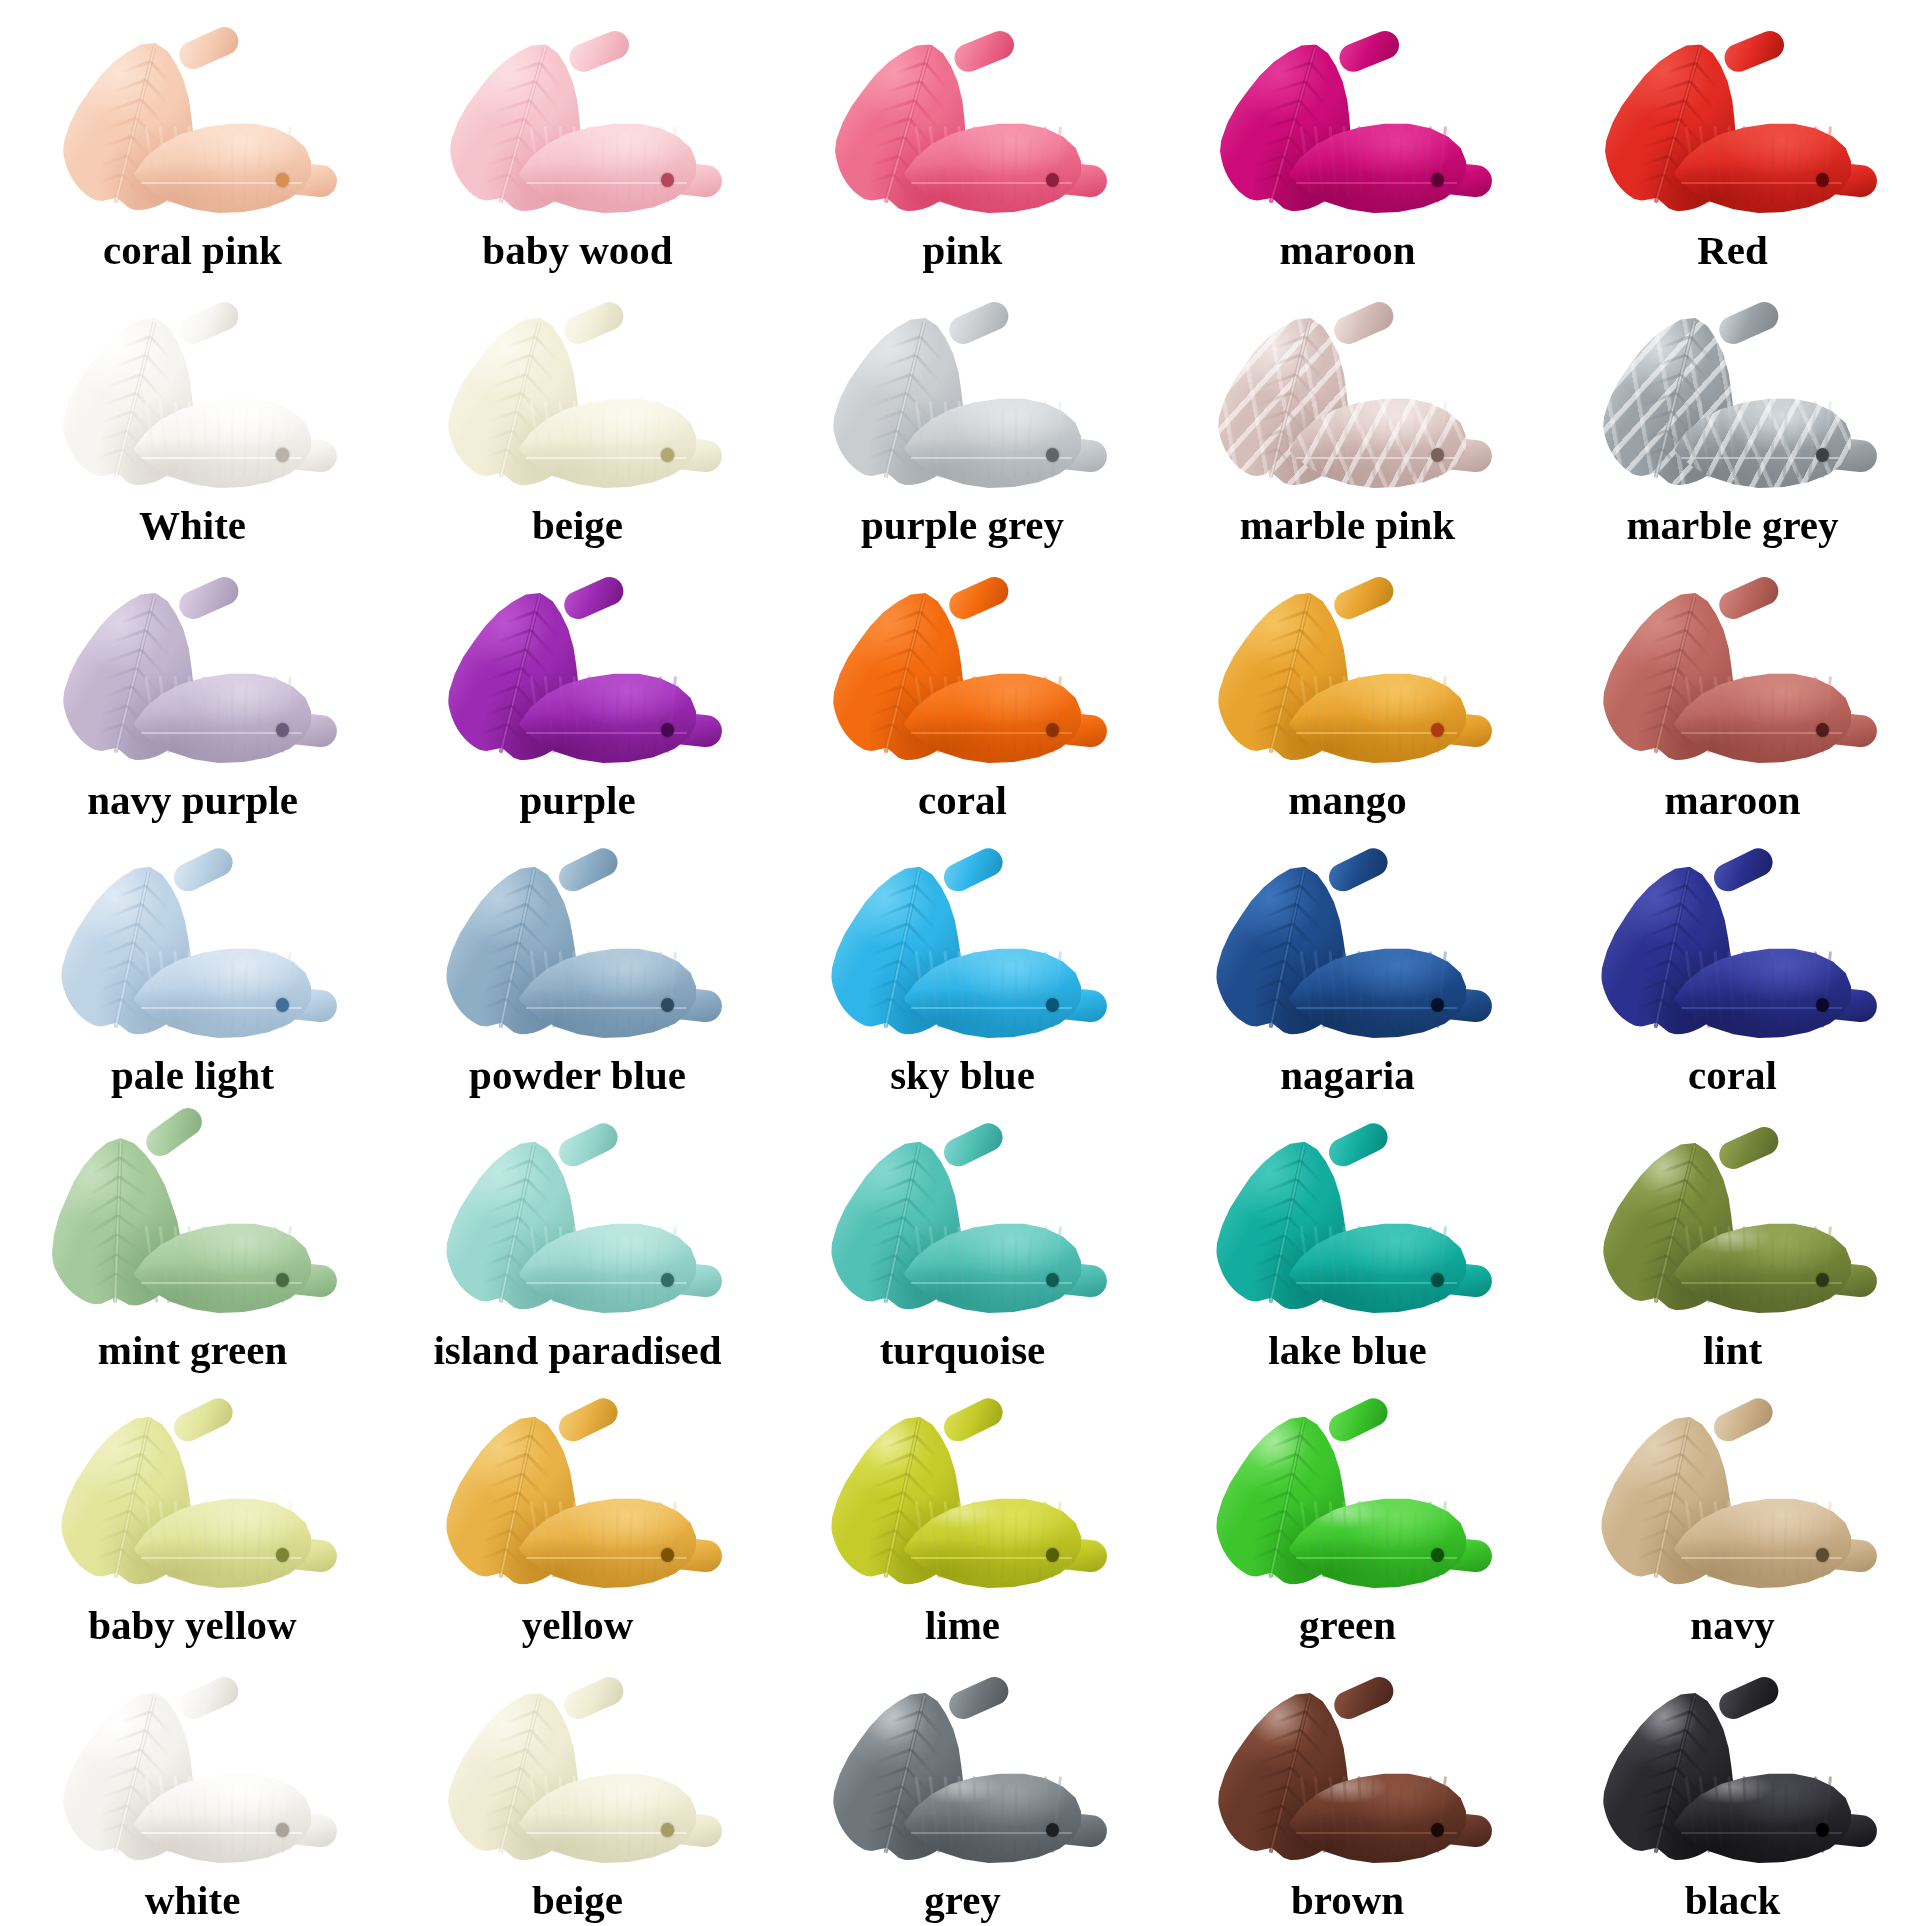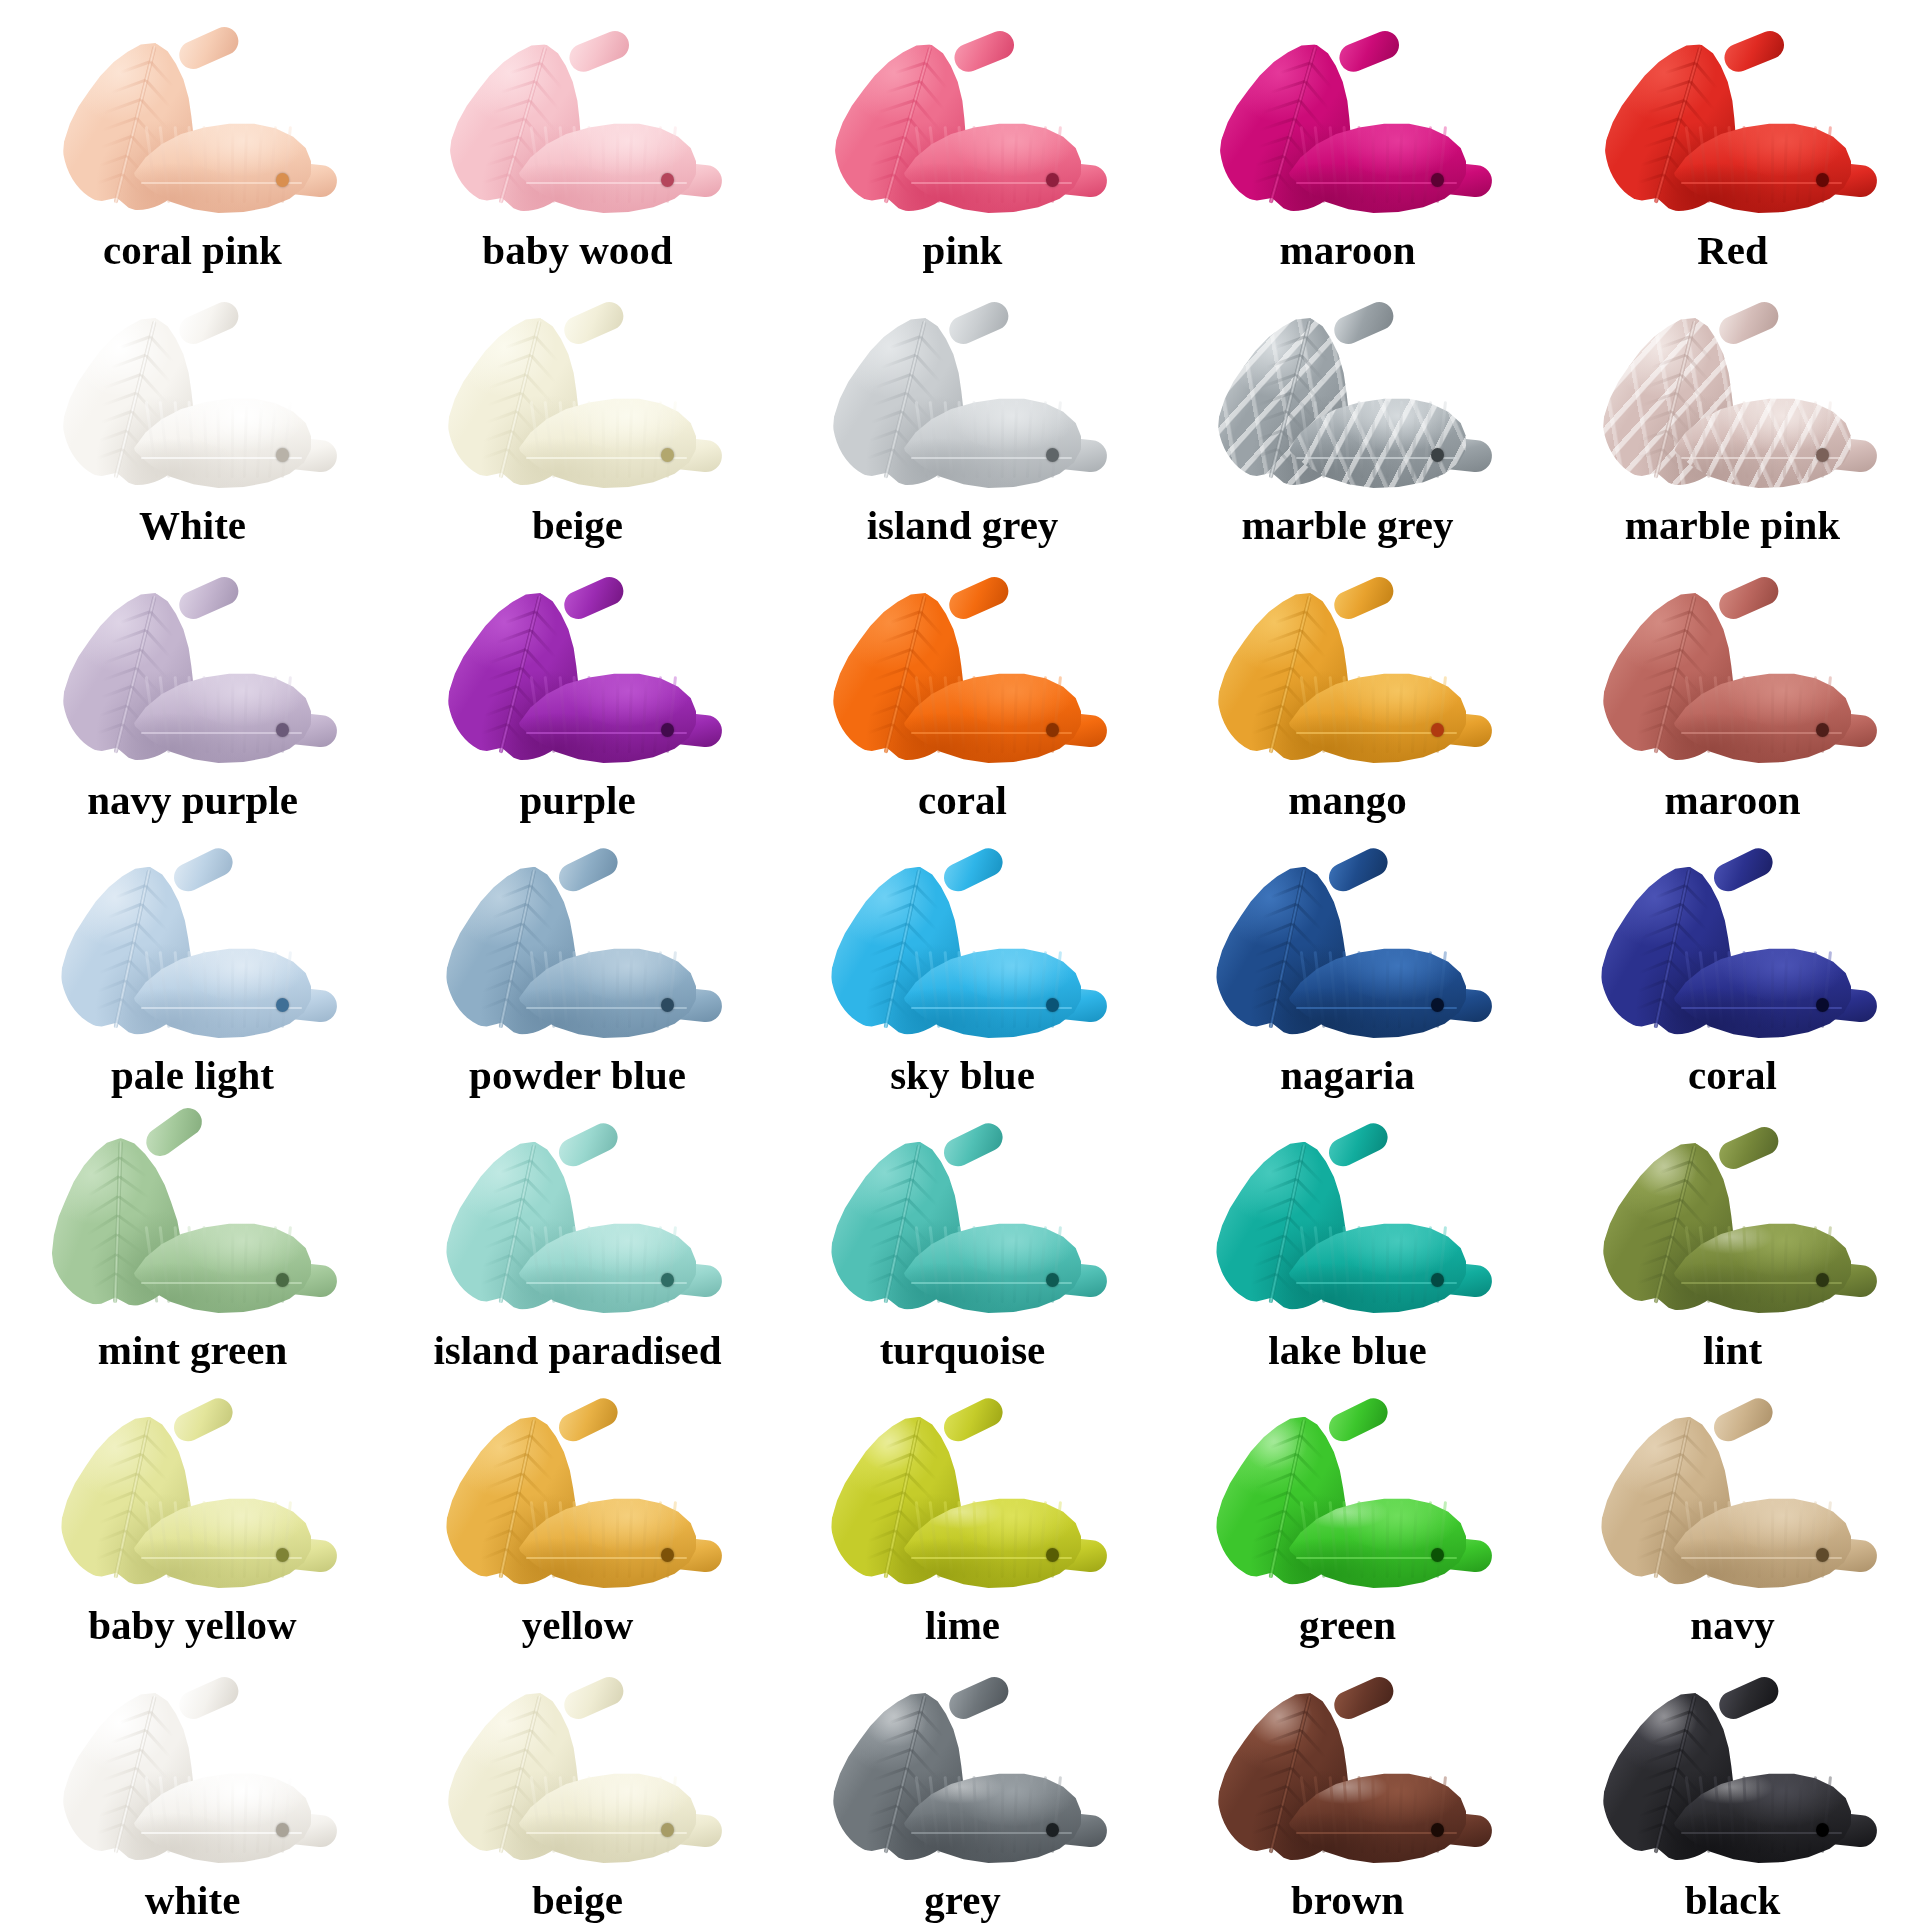--- a/index.html
+++ b/index.html
@@ -472,23 +472,23 @@
           <div class="ridge" style="left:84px;transform:rotate(-1deg);"></div>
           <div class="ridge" style="left:98px;transform:rotate(0.3999999999999986deg);"></div>
           <div class="ridge" style="left:111px;transform:rotate(1.799999999999999deg);"></div>
           <div class="ridge" style="left:125px;transform:rotate(3.1999999999999993deg);"></div>
           <div class="ridge" style="left:138px;transform:rotate(4.6deg);"></div>
           <div class="ridge" style="left:152px;transform:rotate(6deg);"></div>
           <div class="seam"></div>
           <div class="hole"></div>
         </div>
       </div>
-      <div class="label">island grey</div>
-    </div>
-    <div class="cell" style="--base: #9aa2a7; --hi: #d6dbde; --hi2: #d6dbde; --sh: #7c8489; --hole: #3b4144; --tilt: 14deg;">
+      <div class="label">purple grey</div>
+    </div>
+    <div class="cell" style="--base: #d5bdb9; --hi: #f1e6e3; --hi2: #f1e6e3; --sh: #b89e99; --hole: #7a6159; --tilt: 14deg;">
       <div class="art">
         <div class="leaf-stand">
           <div class="stem"></div>
           <div class="blade">
             <div class="marble"></div>
           </div>
           <div class="rib"></div>
           <div class="vein" style="top:37px;width:33px;transform:rotate(34deg);transform-origin:0 50%;"></div>
           <div class="vein" style="top:37px;width:33px;transform:rotate(146deg);transform-origin:0 50%;"></div>
           <div class="vein" style="top:56px;width:37px;transform:rotate(34deg);transform-origin:0 50%;"></div>
@@ -517,23 +517,23 @@
           <div class="ridge" style="left:84px;transform:rotate(-1deg);"></div>
           <div class="ridge" style="left:98px;transform:rotate(0.3999999999999986deg);"></div>
           <div class="ridge" style="left:111px;transform:rotate(1.799999999999999deg);"></div>
           <div class="ridge" style="left:125px;transform:rotate(3.1999999999999993deg);"></div>
           <div class="ridge" style="left:138px;transform:rotate(4.6deg);"></div>
           <div class="ridge" style="left:152px;transform:rotate(6deg);"></div>
           <div class="seam"></div>
           <div class="hole"></div>
         </div>
       </div>
-      <div class="label">marble grey</div>
-    </div>
-    <div class="cell" style="--base: #d5bdb9; --hi: #f1e6e3; --hi2: #f1e6e3; --sh: #b89e99; --hole: #7a6159; --tilt: 14deg;">
+      <div class="label">marble pink</div>
+    </div>
+    <div class="cell" style="--base: #9aa2a7; --hi: #d6dbde; --hi2: #d6dbde; --sh: #7c8489; --hole: #3b4144; --tilt: 14deg;">
       <div class="art">
         <div class="leaf-stand">
           <div class="stem"></div>
           <div class="blade">
             <div class="marble"></div>
           </div>
           <div class="rib"></div>
           <div class="vein" style="top:37px;width:33px;transform:rotate(34deg);transform-origin:0 50%;"></div>
           <div class="vein" style="top:37px;width:33px;transform:rotate(146deg);transform-origin:0 50%;"></div>
           <div class="vein" style="top:56px;width:37px;transform:rotate(34deg);transform-origin:0 50%;"></div>
@@ -562,21 +562,21 @@
           <div class="ridge" style="left:84px;transform:rotate(-1deg);"></div>
           <div class="ridge" style="left:98px;transform:rotate(0.3999999999999986deg);"></div>
           <div class="ridge" style="left:111px;transform:rotate(1.799999999999999deg);"></div>
           <div class="ridge" style="left:125px;transform:rotate(3.1999999999999993deg);"></div>
           <div class="ridge" style="left:138px;transform:rotate(4.6deg);"></div>
           <div class="ridge" style="left:152px;transform:rotate(6deg);"></div>
           <div class="seam"></div>
           <div class="hole"></div>
         </div>
       </div>
-      <div class="label">marble pink</div>
+      <div class="label">marble grey</div>
     </div>
     <div class="cell" style="--base: #c4b5cf; --hi: #ded4e6; --hi2: #ded4e6; --sh: #a394b1; --hole: #6b5a79; --tilt: 14deg;">
       <div class="art">
         <div class="leaf-stand">
           <div class="stem"></div>
           <div class="blade"></div>
           <div class="rib"></div>
           <div class="vein" style="top:37px;width:33px;transform:rotate(34deg);transform-origin:0 50%;"></div>
           <div class="vein" style="top:37px;width:33px;transform:rotate(146deg);transform-origin:0 50%;"></div>
           <div class="vein" style="top:56px;width:37px;transform:rotate(34deg);transform-origin:0 50%;"></div>

